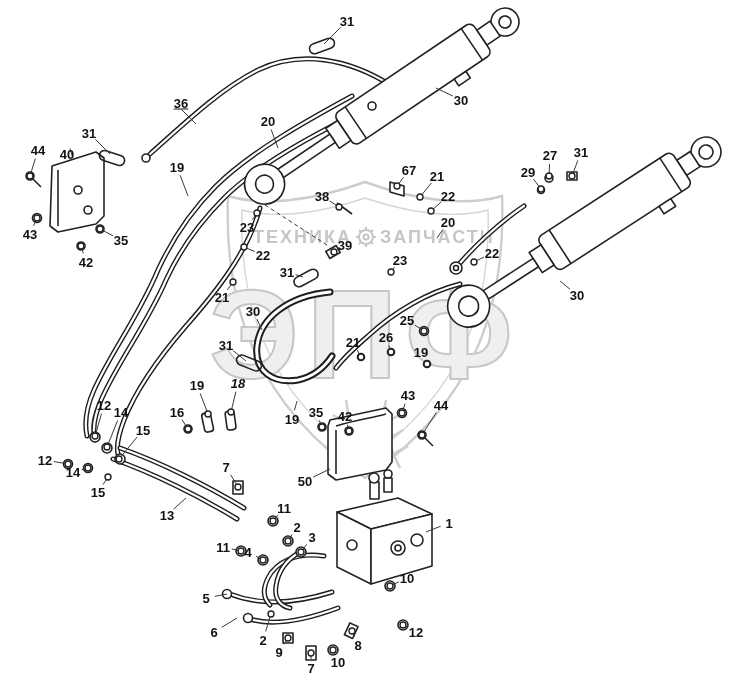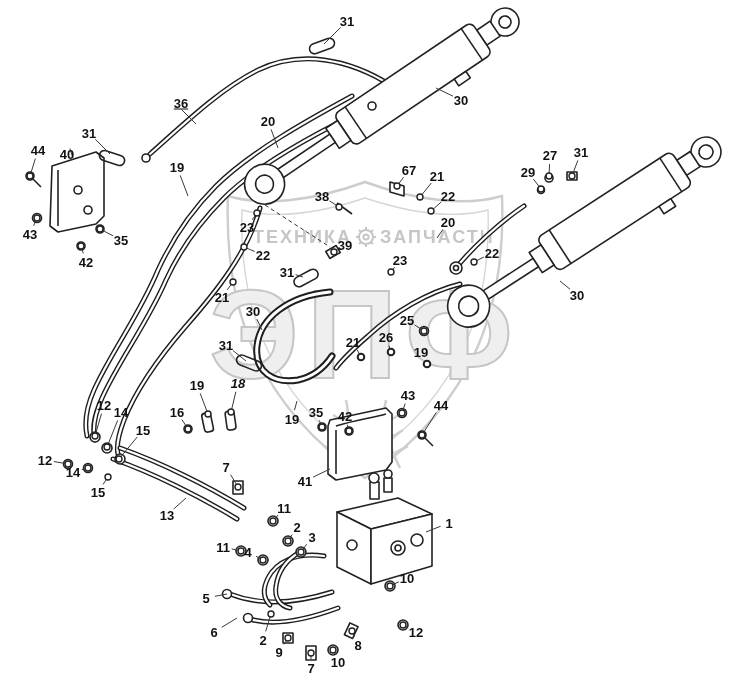--- a/index.html
+++ b/index.html
@@ -421,21 +421,21 @@
       <div class="part-label" style="left: 104px; top: 405px;">12</div>
       <div class="part-label" style="left: 121px; top: 412px;">14</div>
       <div class="part-label" style="left: 143px; top: 430px;">15</div>
       <div class="part-label" style="left: 345px; top: 416px;">42</div>
       <div class="part-label" style="left: 408px; top: 395px;">43</div>
       <div class="part-label" style="left: 441px; top: 405px;">44</div>
       <div class="part-label" style="left: 45px; top: 460px;">12</div>
       <div class="part-label" style="left: 73px; top: 472px;">14</div>
       <div class="part-label" style="left: 226px; top: 467px;">7</div>
       <div class="part-label" style="left: 98px; top: 492px;">15</div>
-      <div class="part-label" style="left: 305px; top: 481px;">41</div>
+      <div class="part-label" style="left: 305px; top: 481px;">50</div>
       <div class="part-label" style="left: 167px; top: 515px;">13</div>
       <div class="part-label" style="left: 284px; top: 508px;">11</div>
       <div class="part-label" style="left: 297px; top: 527px;">2</div>
       <div class="part-label" style="left: 312px; top: 537px;">3</div>
       <div class="part-label" style="left: 449px; top: 523px;">1</div>
       <div class="part-label" style="left: 223px; top: 547px;">11</div>
       <div class="part-label" style="left: 248px; top: 552px;">4</div>
       <div class="part-label" style="left: 407px; top: 578px;">10</div>
       <div class="part-label" style="left: 206px; top: 598px;">5</div>
       <div class="part-label" style="left: 416px; top: 632px;">12</div>

